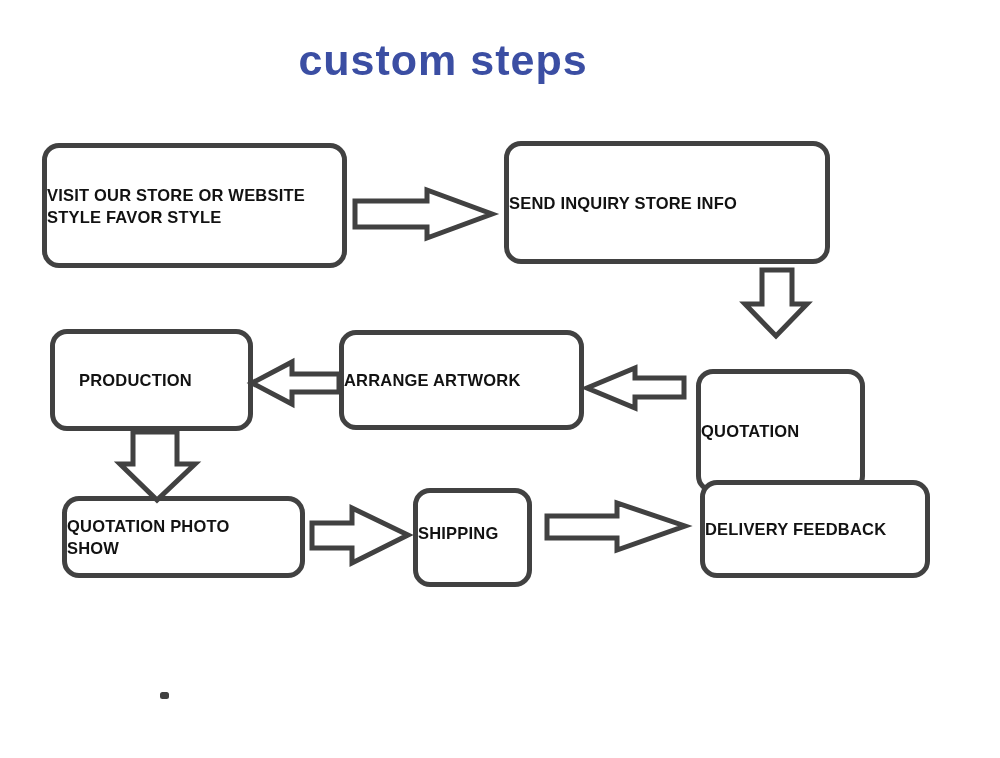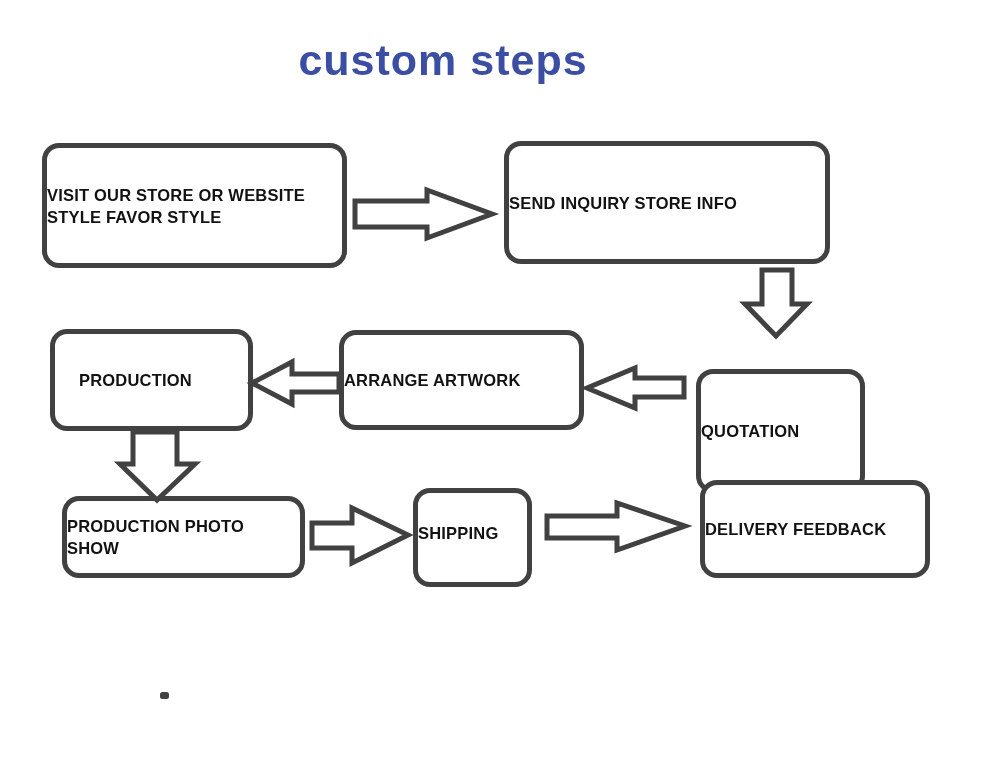--- a/index.html
+++ b/index.html
@@ -69,21 +69,21 @@
 
   <div class="node pos-artwork">
     <span>ARRANGE ARTWORK</span>
   </div>
 
   <div class="node pos-production">
     <span>PRODUCTION</span>
   </div>
 
   <div class="node pos-photoshow">
-    <span>PRODUCTION PHOTO</span>
+    <span>QUOTATION PHOTO</span>
     <span>SHOW</span>
   </div>
 
   <div class="node pos-shipping">
     <span>SHIPPING</span>
   </div>
 
   <div class="node pos-delivery">
     <span>DELIVERY FEEDBACK</span>
   </div>

